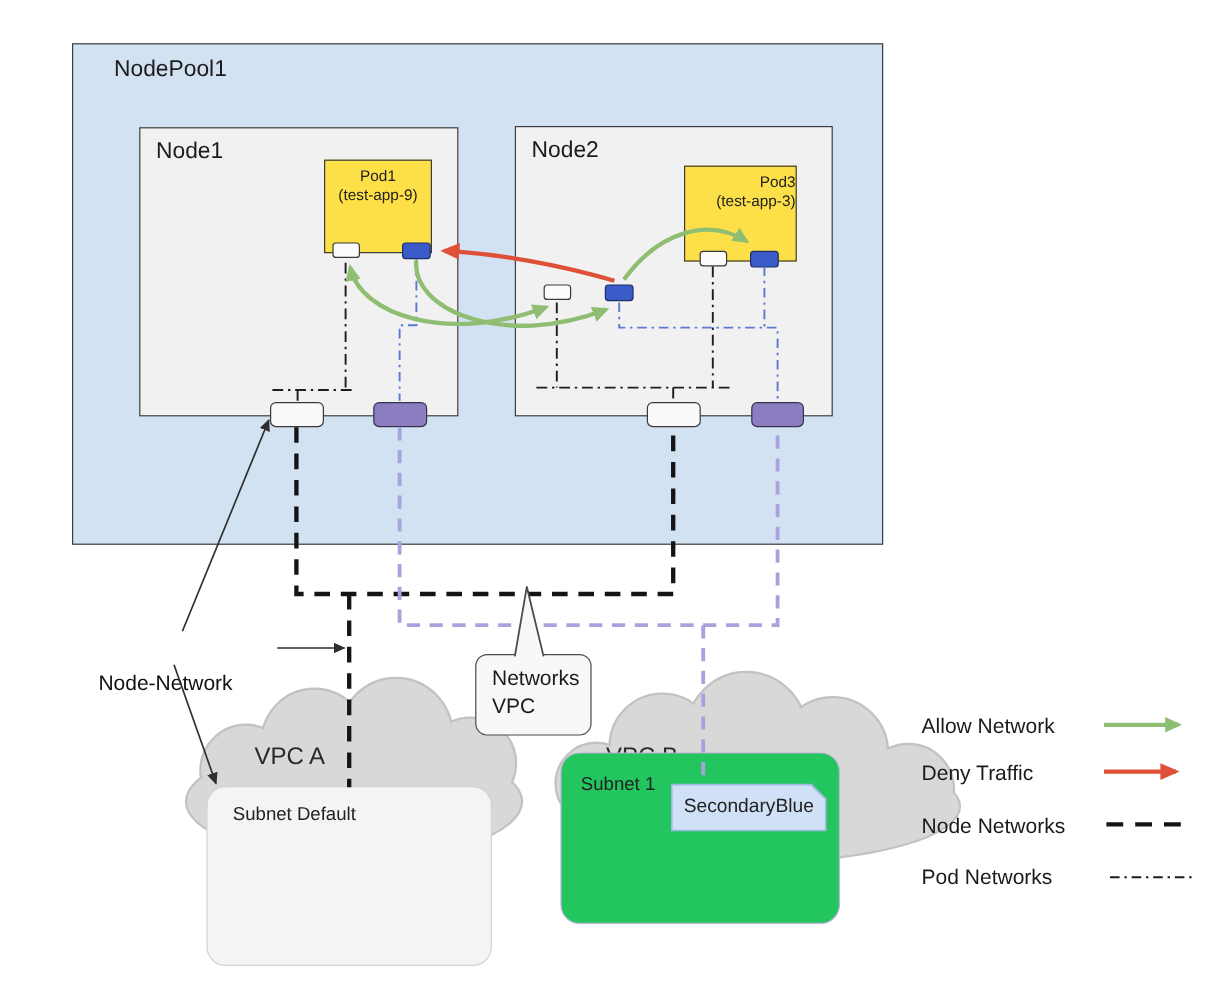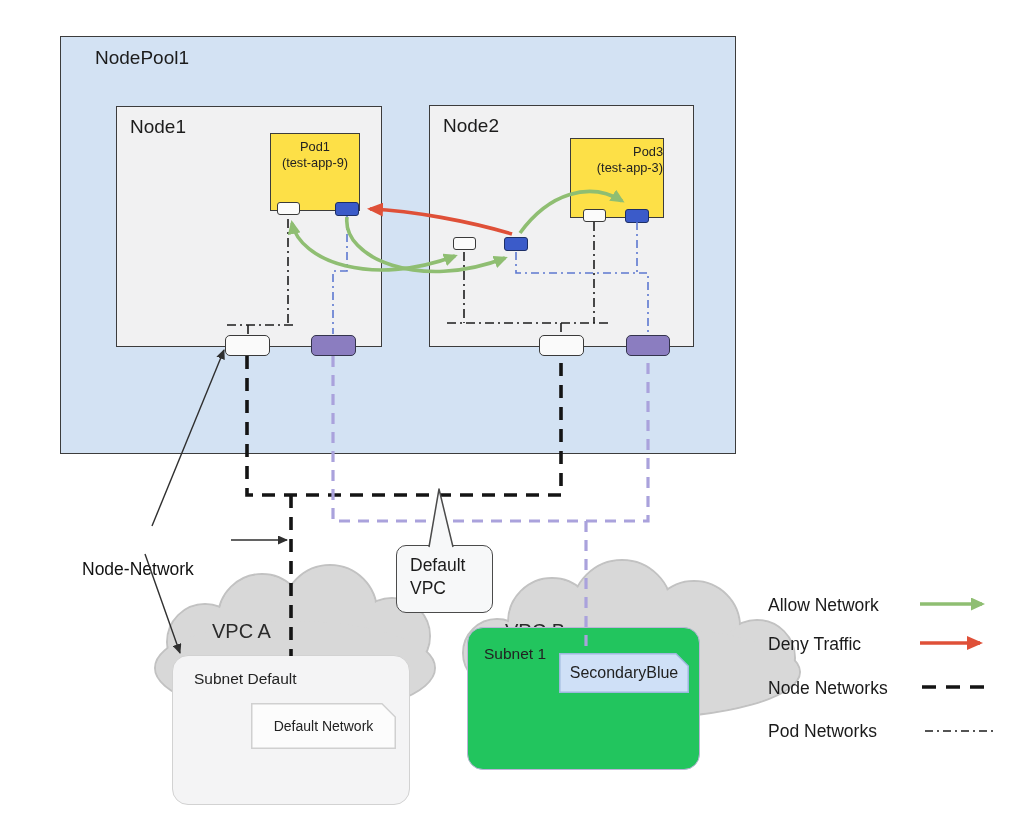--- a/index.html
+++ b/index.html
@@ -110,35 +110,29 @@
   <div class="abs pif white" style="left:583px;top:209px;"></div>
   <div class="abs pif blue" style="left:625px;top:209px;width:24px;height:14px;"></div>
 
   <div class="abs nif white" style="left:225px;top:335px;"></div>
   <div class="abs nif purple" style="left:311px;top:335px;"></div>
   <div class="abs nif white" style="left:539px;top:335px;"></div>
   <div class="abs nif purple" style="left:626px;top:335px;width:44px;"></div>
 
   <div class="abs nn-label">Node-Network</div>
   <div class="abs callout">
-    <span>Default</span><br>
+    <span>Networks</span><br>
     <span>VPC</span>
   </div>
 
   <div class="abs vpc-label" style="left:212px;top:620px;">VPC A</div>
   <div class="abs vpc-label" style="left:505px;top:620px;">VPC B</div>
 
   <div class="abs subnet subnet-default">
     <div class="subnet-label" style="position:absolute;left:21px;top:14px;">Subnet Default</div>
-    <div class="note" style="left:78px;top:47px;width:145px;height:46px;">
-      <svg width="145" height="46">
-        <path d="M0.75 0.75 H131 L144.25 14 V45.25 H0.75 Z" fill="#fcfcfc" stroke="#d0d0d0" stroke-width="1.5"></path>
-      </svg>
-      <div class="ntext">Default Network</div>
-    </div>
   </div>
   <div class="abs subnet subnet-1">
     <div class="subnet-label" style="position:absolute;left:16px;top:17px;">Subnet 1</div>
     <div class="note" style="left:91px;top:25px;width:130px;height:40px;">
       <svg width="130" height="40">
         <path d="M0.75 0.75 H117 L129.25 13 V39.25 H0.75 Z" fill="#cfe0f7" stroke="#9db8dd" stroke-width="1.5"></path>
       </svg>
       <div class="ntext" style="font-size:16px;">SecondaryBlue</div>
     </div>
   </div>

